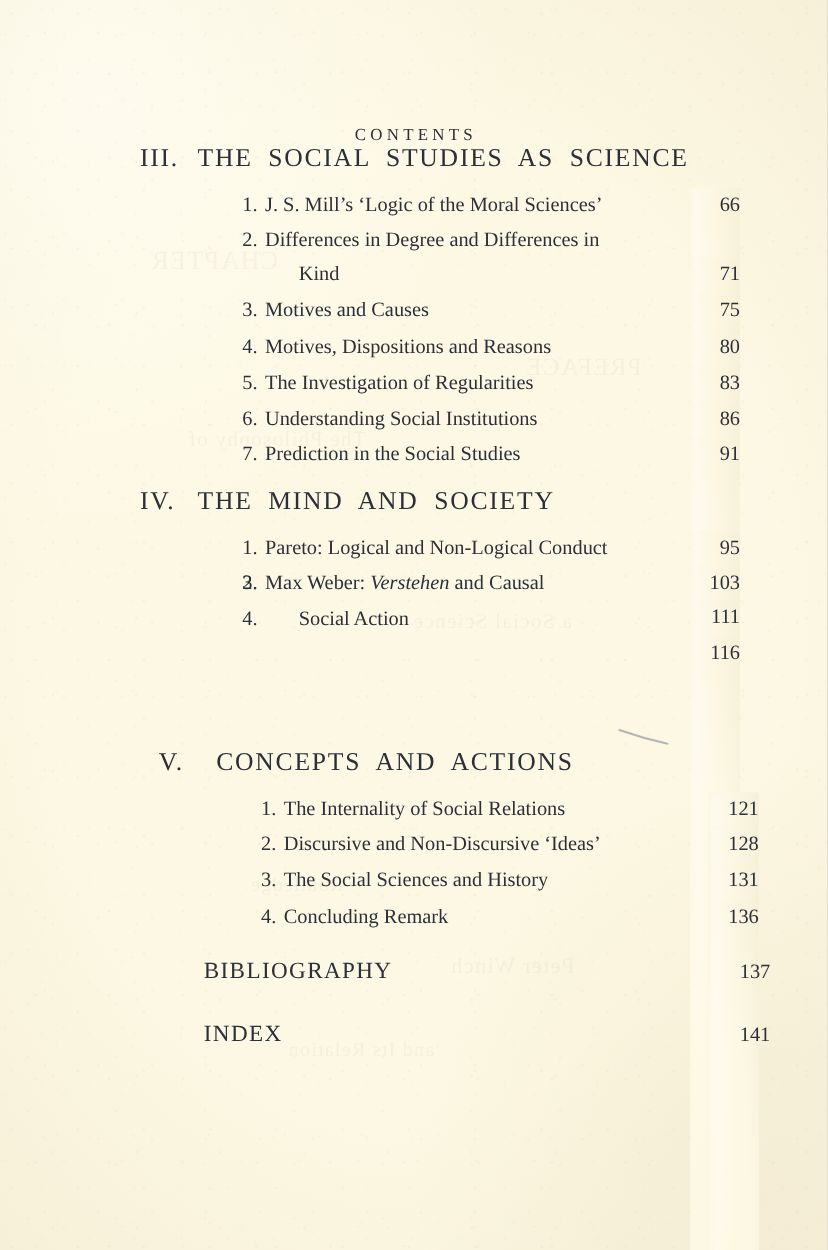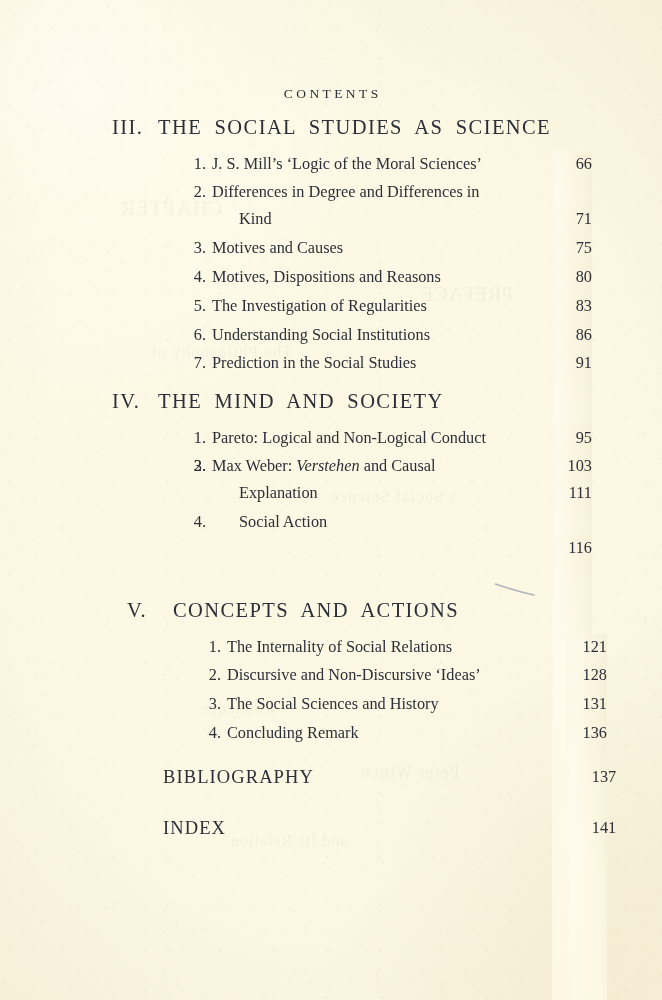--- a/index.html
+++ b/index.html
@@ -71,21 +71,21 @@
 
   .content {
     position: absolute;
     left: 0;
     top: 0;
     width: 662px;
   }
 
   .contents-head {
     position: absolute;
-    top: 86px;
+    top: 100px;
     left: 0;
     width: 662px;
     text-align: center;
     font-size: 13.5px;
     letter-spacing: 3.4px;
     text-indent: 3.4px;
     font-weight: 400;
   }
 
   .chapter {
@@ -259,21 +259,21 @@
           <span class="page low">95</span>
         </div>
 
         <div class="entry">
           <span class="num">2.</span>
           <span class="page low">103</span>
         </div>
 
         <div class="entry">
           <span class="num">3.</span>
-          <span class="title"><span>Max Weber: </span><em>Verstehen</em><span> and Causal</span><span class="cont">Explanation</span></span>
+          <span class="title"><span>Max Weber: </span><em>Verstehen</em><span> and Causal</span></span>
           <span class="page wrap2">111</span>
         </div>
 
         <div class="entry">
           <span class="num">4.</span>
           <span class="title"><span class="cont">Social Action</span></span>
           <span class="page wrap2">116</span>
         </div>
 
       </div>

